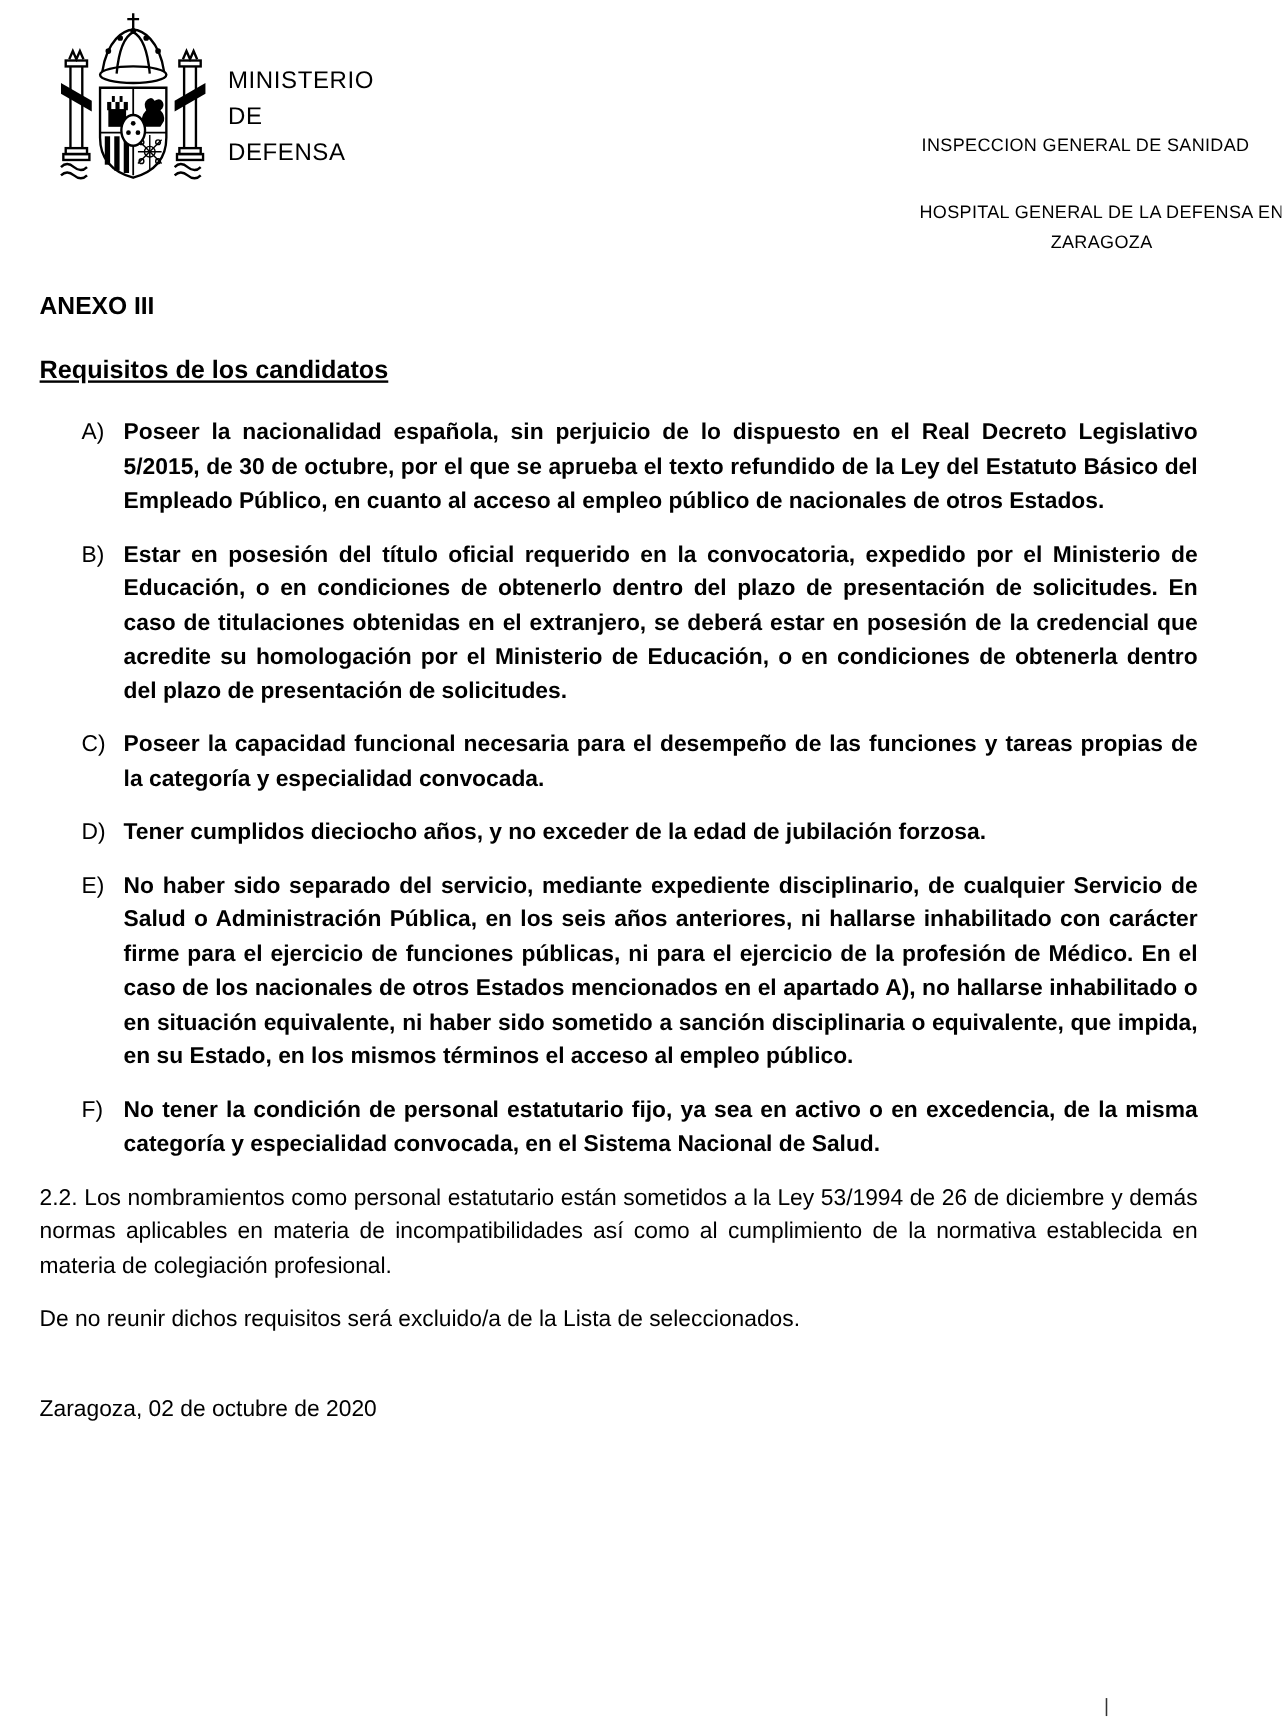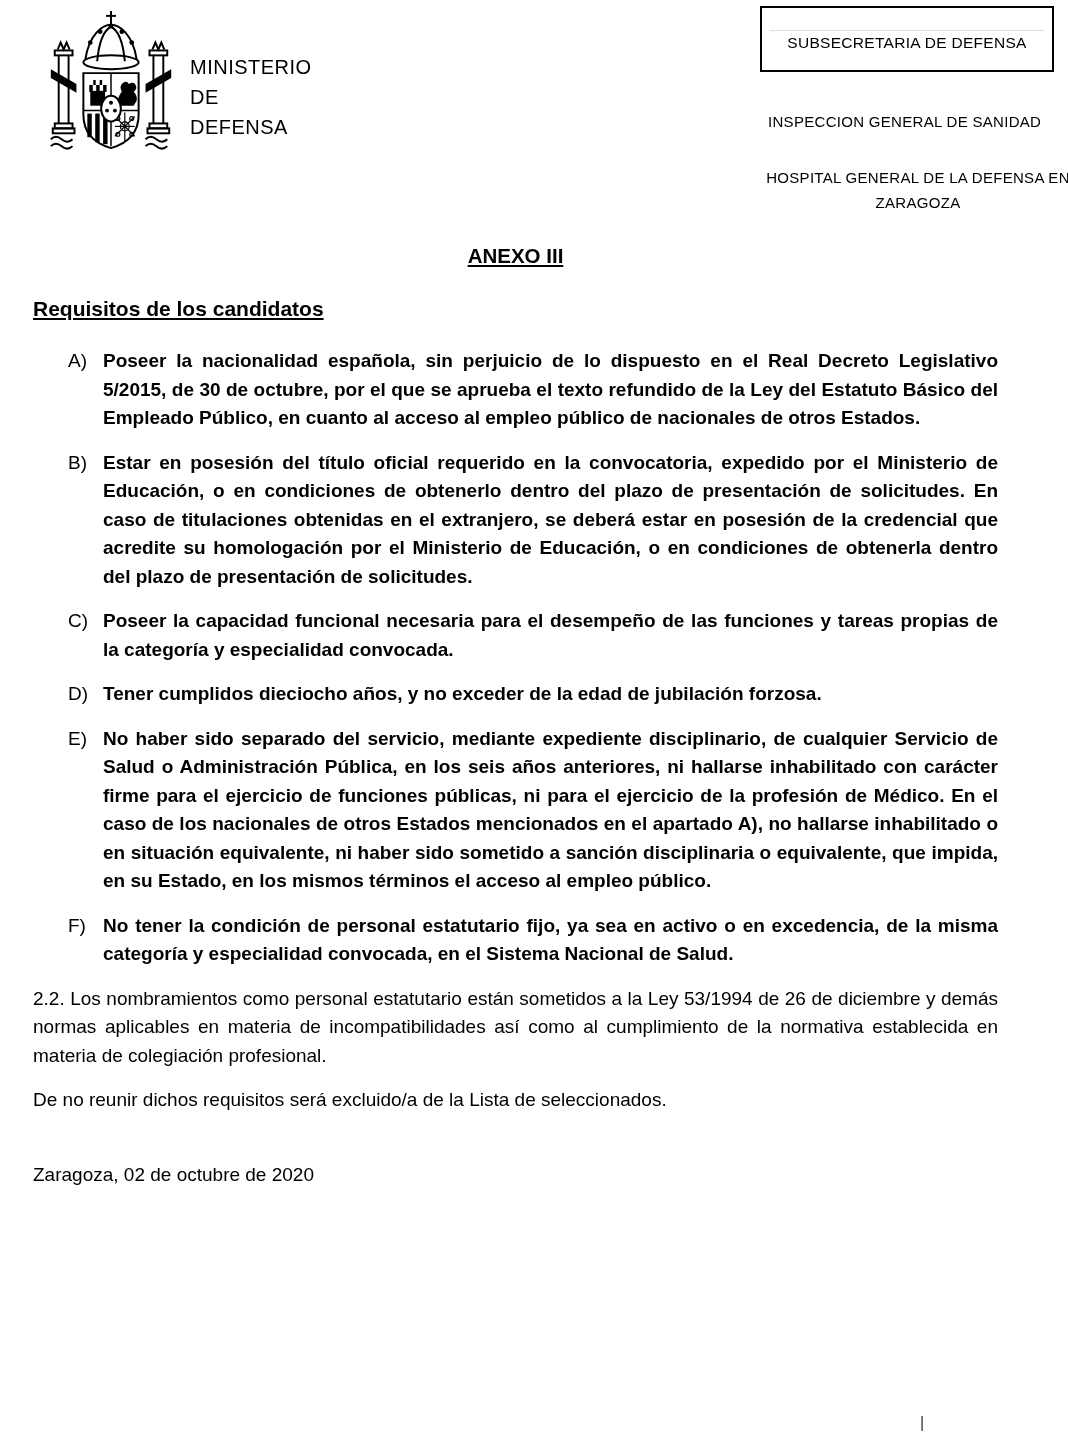--- a/index.html
+++ b/index.html
@@ -77,24 +77,22 @@
   
   .content {
     position: absolute;
     left: 33px;
     top: 242px;
     width: 965px;
     font-size: 19px;
     line-height: 28.5px;
   }
   .doc-title {
-    text-align: center;
     font-weight: bold;
     font-size: 20.5px;
-    text-decoration: underline;
     margin: 0 0 24px 0;
   }
   .section-heading {
     font-weight: bold;
     font-size: 21px;
     text-decoration: underline;
     margin: 0 0 24px 0;
   }
   .para {
     margin: 0 0 16px 0;
@@ -212,24 +210,20 @@
     </g>
     <path d="M127,62 l-26,15 v9 l26,-15 z" fill="#000"></path>
   </svg>
 
   <div class="ministry">
     <div>MINISTERIO</div>
     <div>DE</div>
     <div>DEFENSA</div>
   </div>
 
-  <div class="subsec-box">
-    <div class="box-rule"></div>
-    <span>SUBSECRETARIA DE DEFENSA</span>
-  </div>
 
   <div class="inspeccion">INSPECCION GENERAL DE SANIDAD</div>
 
   <div class="hospital">
     <div>HOSPITAL GENERAL DE LA DEFENSA EN</div>
     <div>ZARAGOZA</div>
   </div>
 
   <div class="content">
     <div class="doc-title">ANEXO III</div>

